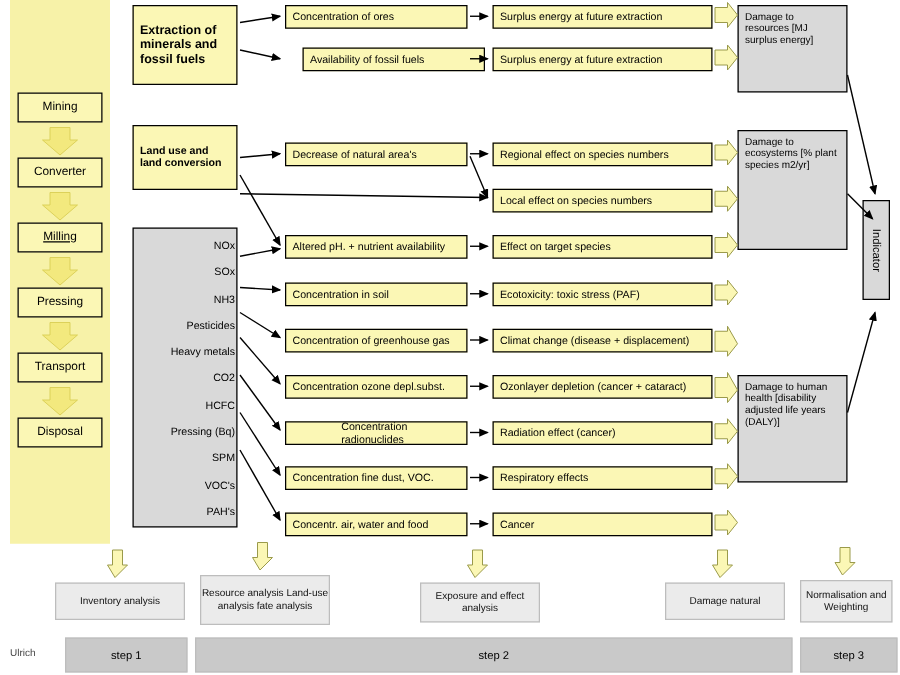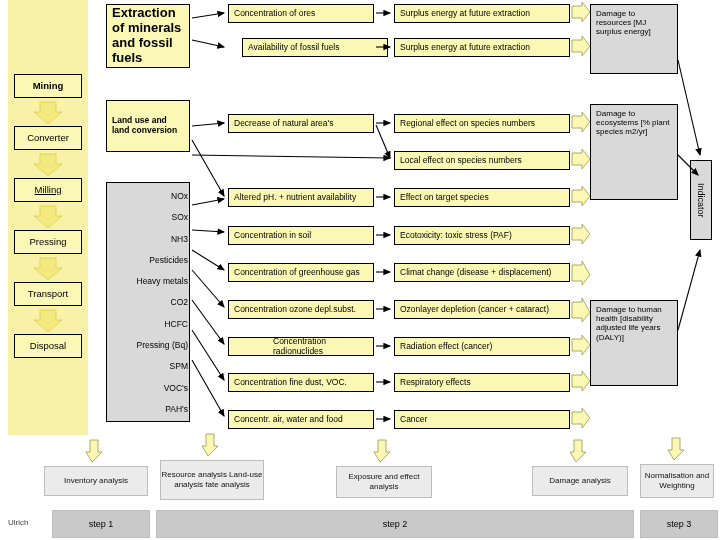--- a/index.html
+++ b/index.html
@@ -15,40 +15,40 @@
   svg.arrows{position:absolute;left:0;top:0;width:720px;height:540px;pointer-events:none;}
   .bottomlbl{position:absolute;box-sizing:border-box;border:1px solid #bdbdbd;background:#ebebeb;display:flex;align-items:center;justify-content:center;text-align:center;font-size:8px;line-height:1.2;color:#111;}
 </style>
 </head>
 <body>
 
 <div class="stage">
 
   <div class="leftband" style="left:8px;top:0;width:80px;height:435px;"></div>
 
-  <div class="box yellow" style="left:14px;top:74px;width:68px;height:24px;justify-content:center;font-size:9.5px;font-weight:bold;">
+  <div class="box yellow" style="left:14px;top:74px;width:68px;height:24px;justify-content:center;font-size:9.5px;">
       <span>Mining</span>
     </div>
   <div class="box yellow" style="left:14px;top:126px;width:68px;height:24px;justify-content:center;font-size:9.5px;">
       <span>Converter</span>
     </div>
   <div class="box yellow" style="left:14px;top:178px;width:68px;height:24px;justify-content:center;font-size:9.5px;text-decoration:underline;">
       <span>Milling</span>
     </div>
   <div class="box yellow" style="left:14px;top:230px;width:68px;height:24px;justify-content:center;font-size:9.5px;">
       <span>Pressing</span>
     </div>
   <div class="box yellow" style="left:14px;top:282px;width:68px;height:24px;justify-content:center;font-size:9.5px;">
       <span>Transport</span>
     </div>
   <div class="box yellow" style="left:14px;top:334px;width:68px;height:24px;justify-content:center;font-size:9.5px;">
       <span>Disposal</span>
     </div>
 
-  <div class="box yellow" style="left:106px;top:4px;width:84px;height:64px;font-size:13px;font-weight:bold;">
+  <div class="box yellow" style="left:106px;top:4px;width:84px;height:64px;font-size:10px;font-weight:bold;">
       <span>Extraction of minerals and fossil fuels</span>
     </div>
   <div class="box yellow" style="left:106px;top:100px;width:84px;height:52px;font-size:8.5px;font-weight:bold;">
       <span>Land use and land conversion</span>
     </div>
 
   <div class="box grey" style="left:106px;top:182px;width:84px;height:240px;display:block;padding:4px 6px;"></div>
   <div style="position:absolute;left:112px;top:186px;width:76px;height:234px;font-size:8.5px;line-height:21.3px;text-align:right;">
     <div>NOx</div>
     <div>SOx</div>
@@ -145,21 +145,21 @@
   <div class="bottomlbl" style="left:160px;top:460px;width:104px;height:40px;">
       <span>Resource analysis Land-use analysis fate analysis</span>
     </div>
   <div class="bottomlbl" style="left:44px;top:466px;width:104px;height:30px;">
       <span>Inventory analysis</span>
     </div>
   <div class="bottomlbl" style="left:336px;top:466px;width:96px;height:32px;">
       <span>Exposure and effect analysis</span>
     </div>
   <div class="bottomlbl" style="left:532px;top:466px;width:96px;height:30px;">
-      <span>Damage analysis</span>
+      <span>Damage natural</span>
     </div>
   <div class="bottomlbl" style="left:640px;top:464px;width:74px;height:34px;">
       <span>Normalisation and Weighting</span>
     </div>
 
   <div class="stepbar" style="left:52px;top:510px;width:96px;height:26px;">
       <span>step 1</span>
     </div>
   <div class="stepbar" style="left:156px;top:510px;width:476px;height:26px;">
       <span>step 2</span>

